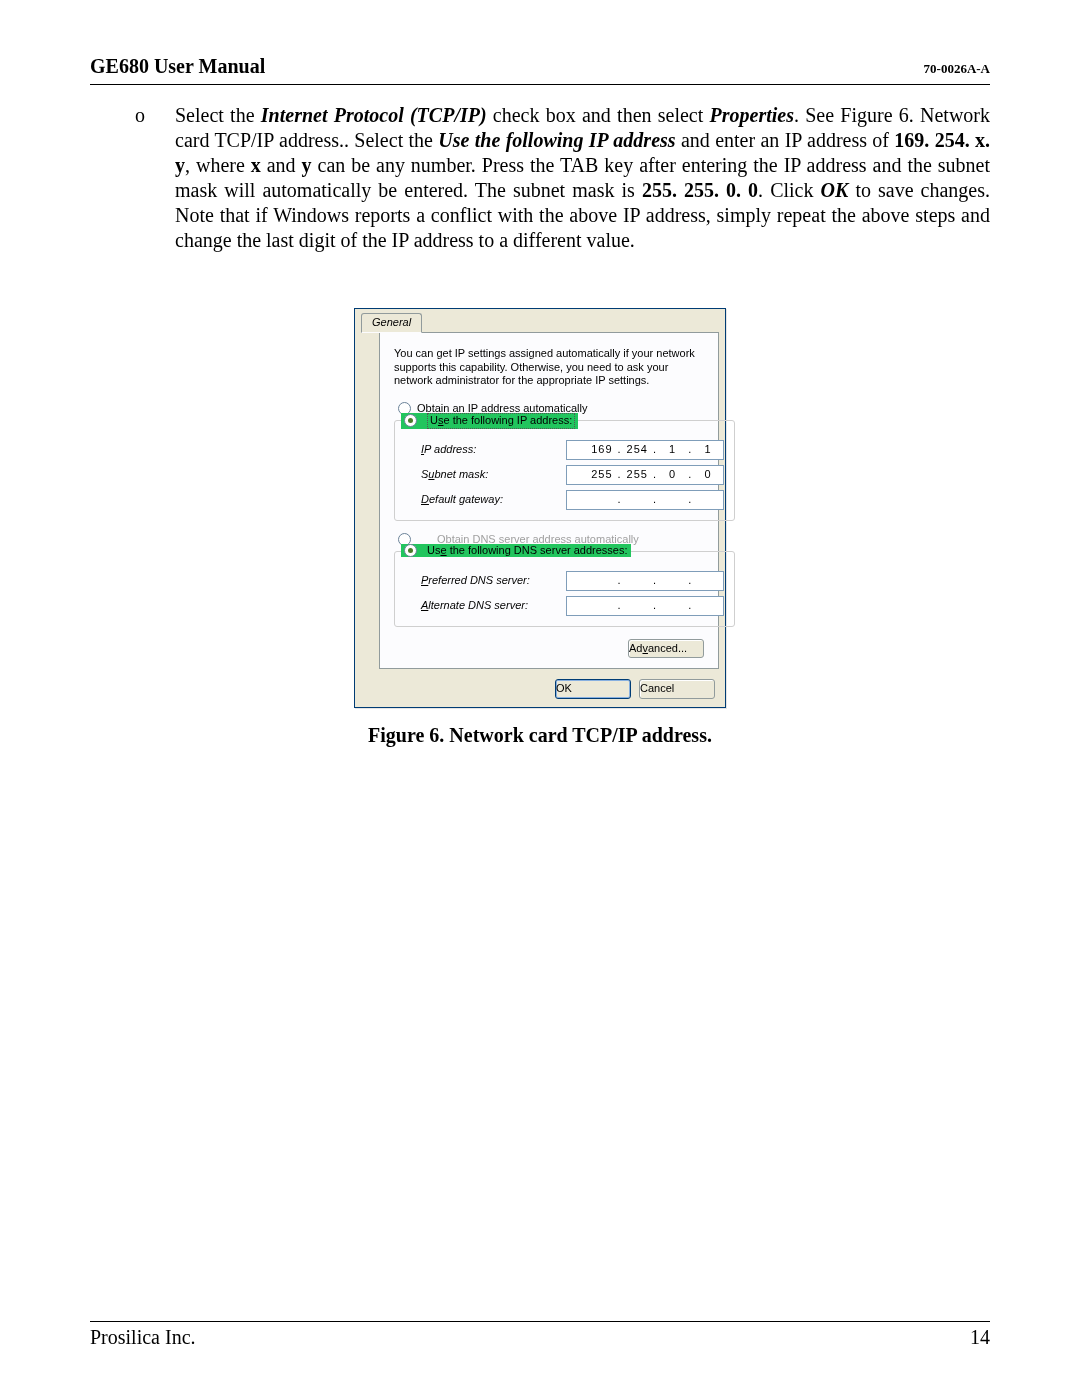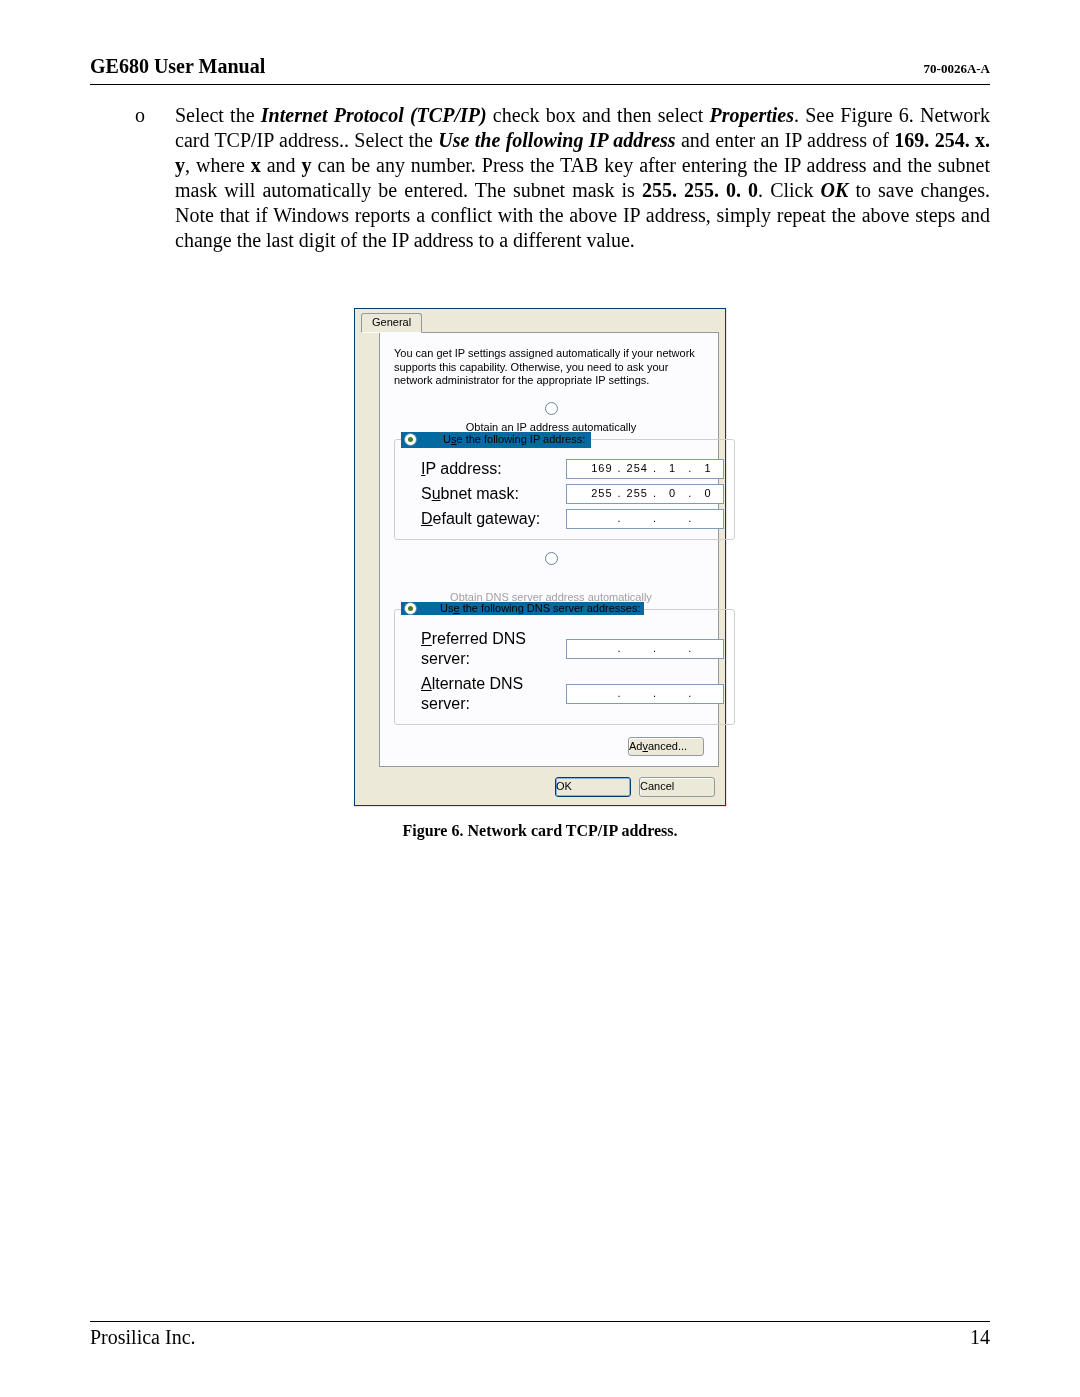--- a/index.html
+++ b/index.html
@@ -43,21 +43,21 @@
   .bullet {
     width: 40px;
     flex: 0 0 40px;
     padding-left: 45px;
     box-sizing: content-box;
   }
   .list-text { flex: 1; }
   .caption {
     text-align: center;
     font-weight: bold;
-    font-size: 16px;
+    font-size: 20px;
     margin-top: 15px;
   }
   .page-footer {
     position: absolute;
     bottom: 48px;
     left: 90px;
     right: 90px;
   }
   .footer-row {
     display: flex;
@@ -101,20 +101,21 @@
   }
   .tb-help { background: linear-gradient(#6fa8ef,#2d6ad0); color:#fff; }
   .tb-close { background: linear-gradient(#f08679,#d43b2a); color:#fff; }
   .tb-close svg { width: 10px; height: 10px; }
   .client {
     padding: 4px 6px 6px 6px;
   }
   .tabstrip {
     display: flex;
     margin-bottom: -1px;
+    font-style: italic;
   }
   .tab {
     background: #ece9d8;
     border: 1px solid #919b9c;
     border-bottom: 1px solid #fcfcfe;
     border-radius: 3px 3px 0 0;
     padding: 2px 10px;
     font-size: 11px;
     position: relative;
     z-index: 2;
@@ -136,29 +137,28 @@
     margin: 0 0 12px 0;
     padding: 6px 10px 10px 10px;
     position: relative;
   }
   .radio-row {
     display: flex;
     align-items: center;
     gap: 6px;
     margin: 2px 0 4px 0;
     font-size: 11px;
-    flex-direction: column;
   }
   .radio-legend {
     display: flex;
     align-items: center;
-    gap: 23px;
+    gap: 10px;
     font-size: 11px;
     margin-left: -4px;
-    background: #0369a1;
+    background: #22c55e;
     padding: 0 3px;
     position: absolute;
     top: -8px;
   }
   .radio {
     width: 11px; height: 11px; border-radius: 50%;
     border: 1px solid #6b8399; background: #fff;
     display: inline-flex; align-items: center; justify-content: center;
     flex: 0 0 11px;
   }
@@ -170,21 +170,22 @@
     border: 1px dotted #555;
     padding: 0 2px;
   }
   .field-row {
     display: flex;
     align-items: center;
     margin: 5px 0 0 16px;
   }
   .field-label {
     width: 145px;
-    font-size: 16px;
+    font-size: 11px;
+    font-style: italic;
   }
   .ipbox {
     border: 1px solid #7f9db9;
     background: #fff;
     width: 136px;
     height: 18px;
     display: flex;
     align-items: center;
     justify-content: space-around;
     font-size: 11px;

